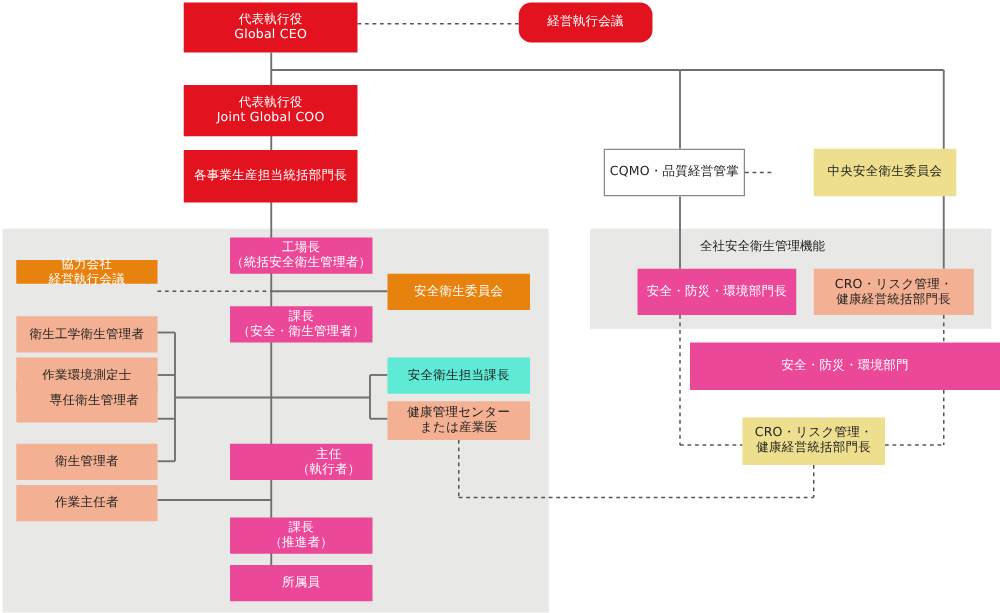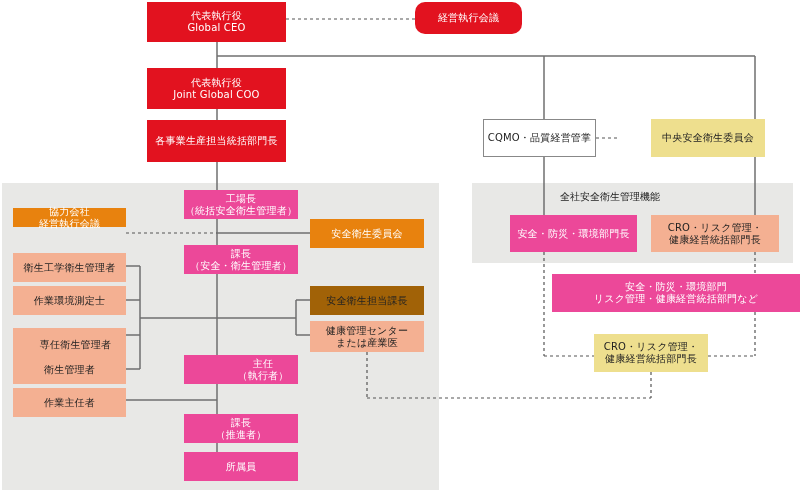--- a/index.html
+++ b/index.html
@@ -4,21 +4,21 @@
 <style>
   html,body{margin:0;padding:0;background:#fff;}
   body{width:800px;height:490px;position:relative;overflow:hidden;font-family:"DejaVu Sans","Liberation Sans",sans-serif;}
   .panel{position:absolute;background:#e8e8e6;}
   .box{position:absolute;display:flex;flex-direction:column;align-items:center;justify-content:center;text-align:center;font-size:10px;line-height:12px;box-sizing:border-box;letter-spacing:0.2px;}
   .red{background:#e2121f;color:#fff;}
   .gray{background:#ec4899;color:#fff;margin-left:24px;}
   .orange{background:#e8820e;color:#fff;}
   .salmon{background:#f4b092;color:#222;}
   .yellow{background:#eedf8e;color:#222;}
-  .white{background:#a16207;color:#222;}
+  .white{background:#5eead4;color:#222;}
   .outlined{background:#fff;color:#222;border:1px solid #888;}
   .label{position:absolute;font-size:10px;color:#222;text-align:left;}
   svg.lines{position:absolute;left:0;top:0;}
 </style>
 </head>
 <body>
 
 <div class="panel" style="left:2px;top:183px;width:437px;height:307px;"></div>
 <div class="panel" style="left:472px;top:183px;width:321px;height:80px;"></div>
 
@@ -85,21 +85,20 @@
 <div class="label" style="left:560px;top:190px;width:150px;">全社安全衛生管理機能</div>
 <div class="box gray" style="left:486px;top:215px;width:127px;height:37px;">
   <span>安全・防災・環境部門長</span>
 </div>
 <div class="box salmon" style="left:651px;top:215px;width:128px;height:37px;">
   <span>CRO・リスク管理・</span>
   <span>健康経営統括部門長</span>
 </div>
 <div class="box gray" style="left:528px;top:274px;width:248px;height:38px;">
   <span>安全・防災・環境部門</span>
-  <span>リスク管理・健康経営統括部門など</span>
 </div>
 <div class="box yellow" style="left:594px;top:334px;width:114px;height:38px;">
   <span>CRO・リスク管理・</span>
   <span>健康経営統括部門長</span>
 </div>
 
 <div class="box gray" style="left:160px;top:190px;width:114px;height:29px;">
   <span>工場長</span>
   <span>（統括安全衛生管理者）</span>
 </div>
@@ -114,21 +113,21 @@
   <span>課長</span>
   <span>（安全・衛生管理者）</span>
 </div>
 
 <div class="box salmon" style="left:13px;top:253px;width:113px;height:29px;">
   <span>衛生工学衛生管理者</span>
 </div>
 <div class="box salmon" style="left:13px;top:286px;width:113px;height:29px;">
   <span>作業環境測定士</span>
 </div>
-<div class="box salmon" style="left:13px;top:328px;width:113px;height:34px;padding-left:12px;">
+<div class="box salmon" style="left:13px;top:304px;width:113px;height:34px;padding-left:12px;">
   <span>専任衛生管理者</span>
 </div>
 <div class="box salmon" style="left:13px;top:355px;width:113px;height:29px;">
   <span>衛生管理者</span>
 </div>
 <div class="box salmon" style="left:13px;top:388px;width:113px;height:29px;">
   <span>作業主任者</span>
 </div>
 
 <div class="box white" style="left:310px;top:286px;width:114px;height:29px;">

